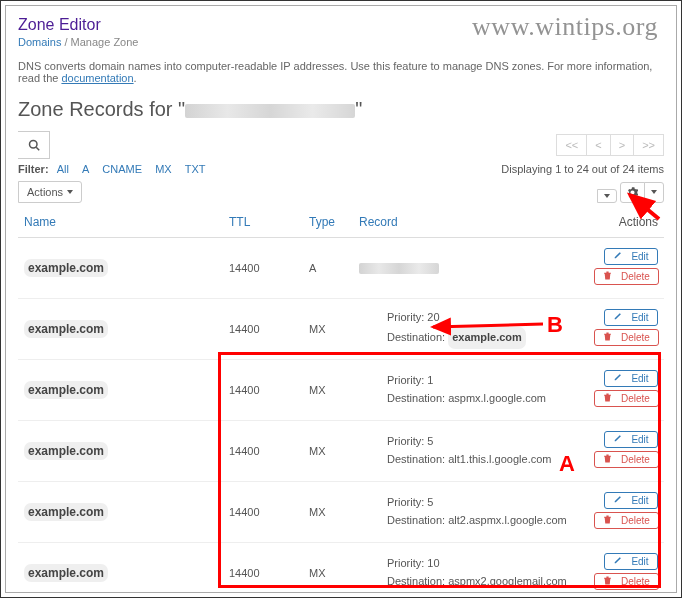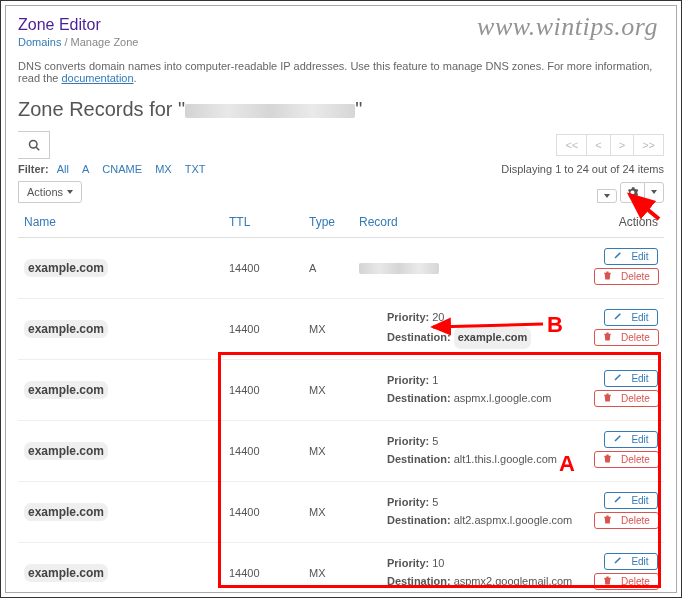--- a/index.html
+++ b/index.html
@@ -19,21 +19,20 @@
     top: 4px; left: 4px; right: 4px; bottom: 4px;
     border: 1px solid #aaa;
     padding: 10px 12px;
     overflow: hidden;
   }
   .watermark {
     position: absolute;
     top: 6px; right: 18px;
     font-family: Georgia, "Times New Roman", serif;
     font-size: 26px;
-    font-style: italic;
     color: #888;
     opacity: 0.9;
     letter-spacing: 0.5px;
   }
   h1.page-title {
     font-size: 16px;
     font-weight: 400;
     color: #4c1d95;
     margin-bottom: 2px;
   }
@@ -166,21 +165,21 @@
   .name-wrap {
     background: rgba(150,150,150,0.15);
     padding: 2px 4px;
     display: inline-block;
     border-radius: 7px;
     font-weight: 700;
     color: #444;
     font-size: 12px;
   }
   .record-sub { line-height: 1.6; }
-  .record-sub .lbl { font-weight: 700; padding-left: 28px; }
+  .record-sub .lbl { font-weight: 400; padding-left: 28px; }
   .action-cell { text-align: right; }
   .btn-sm {
     border: 1px solid;
     background: #fff;
     padding: 2px 8px;
     font-size: 10px;
     border-radius: 3px;
     cursor: pointer;
     display: inline-flex;
     align-items: center;

